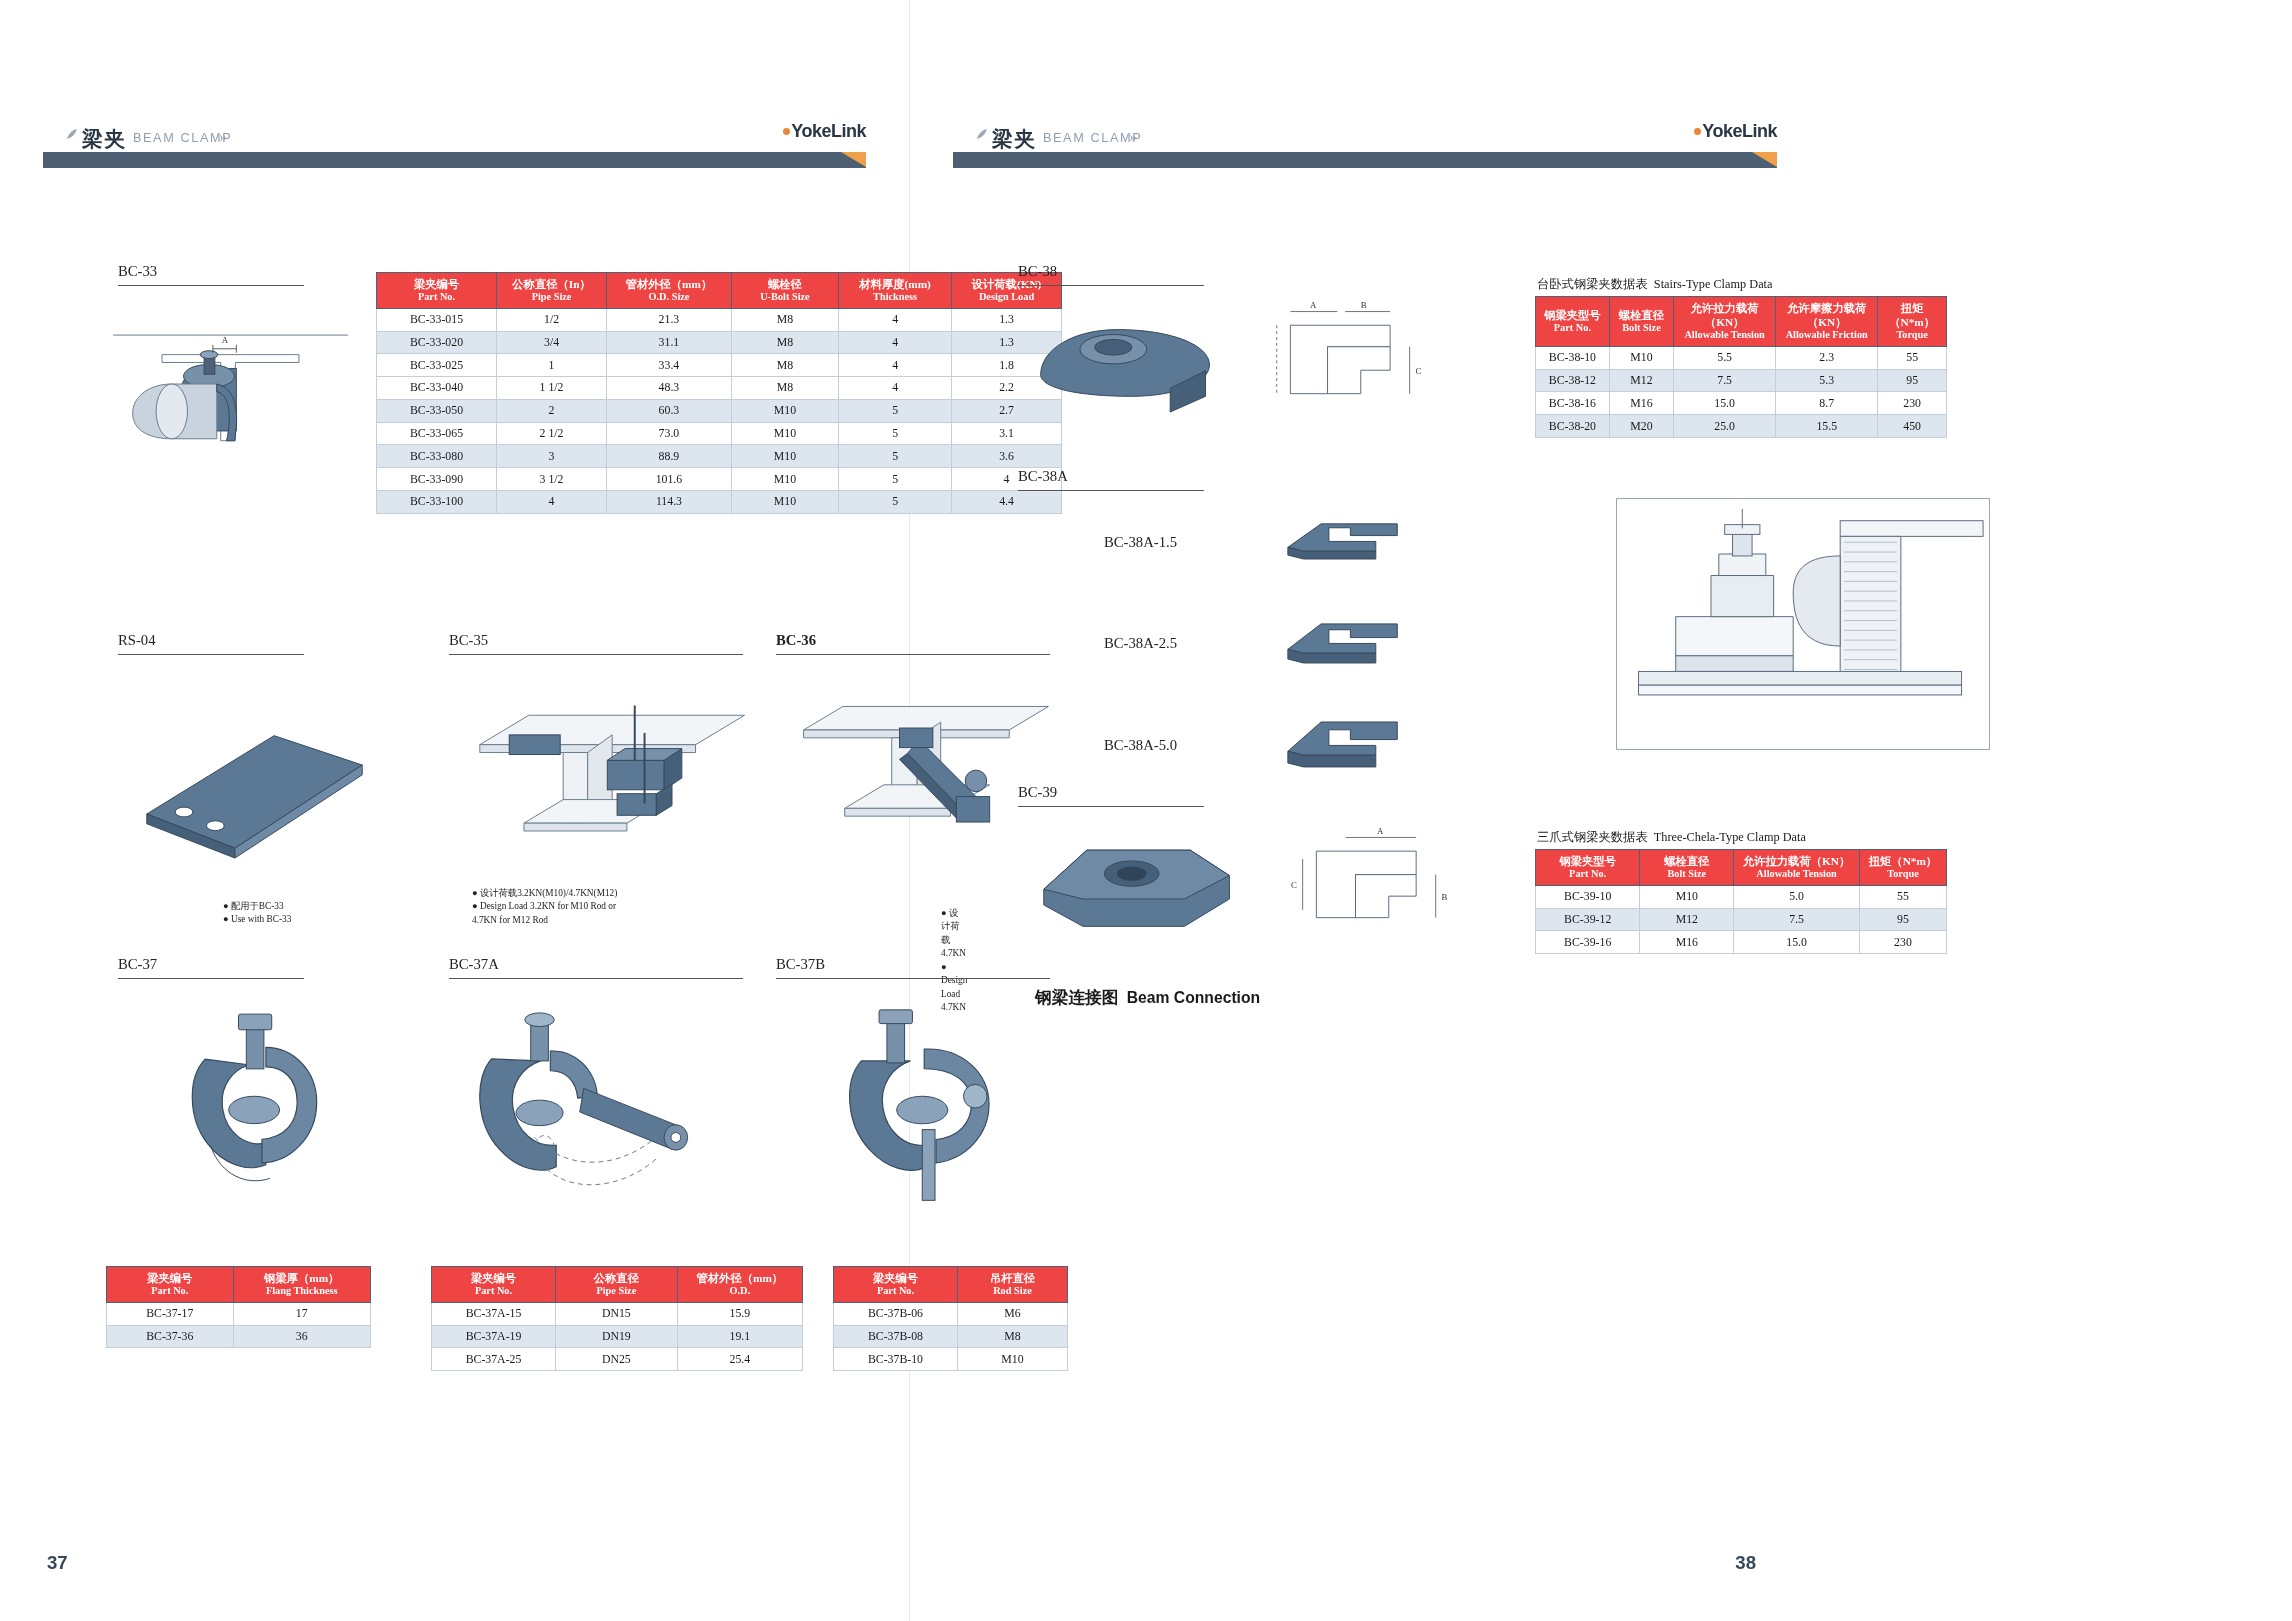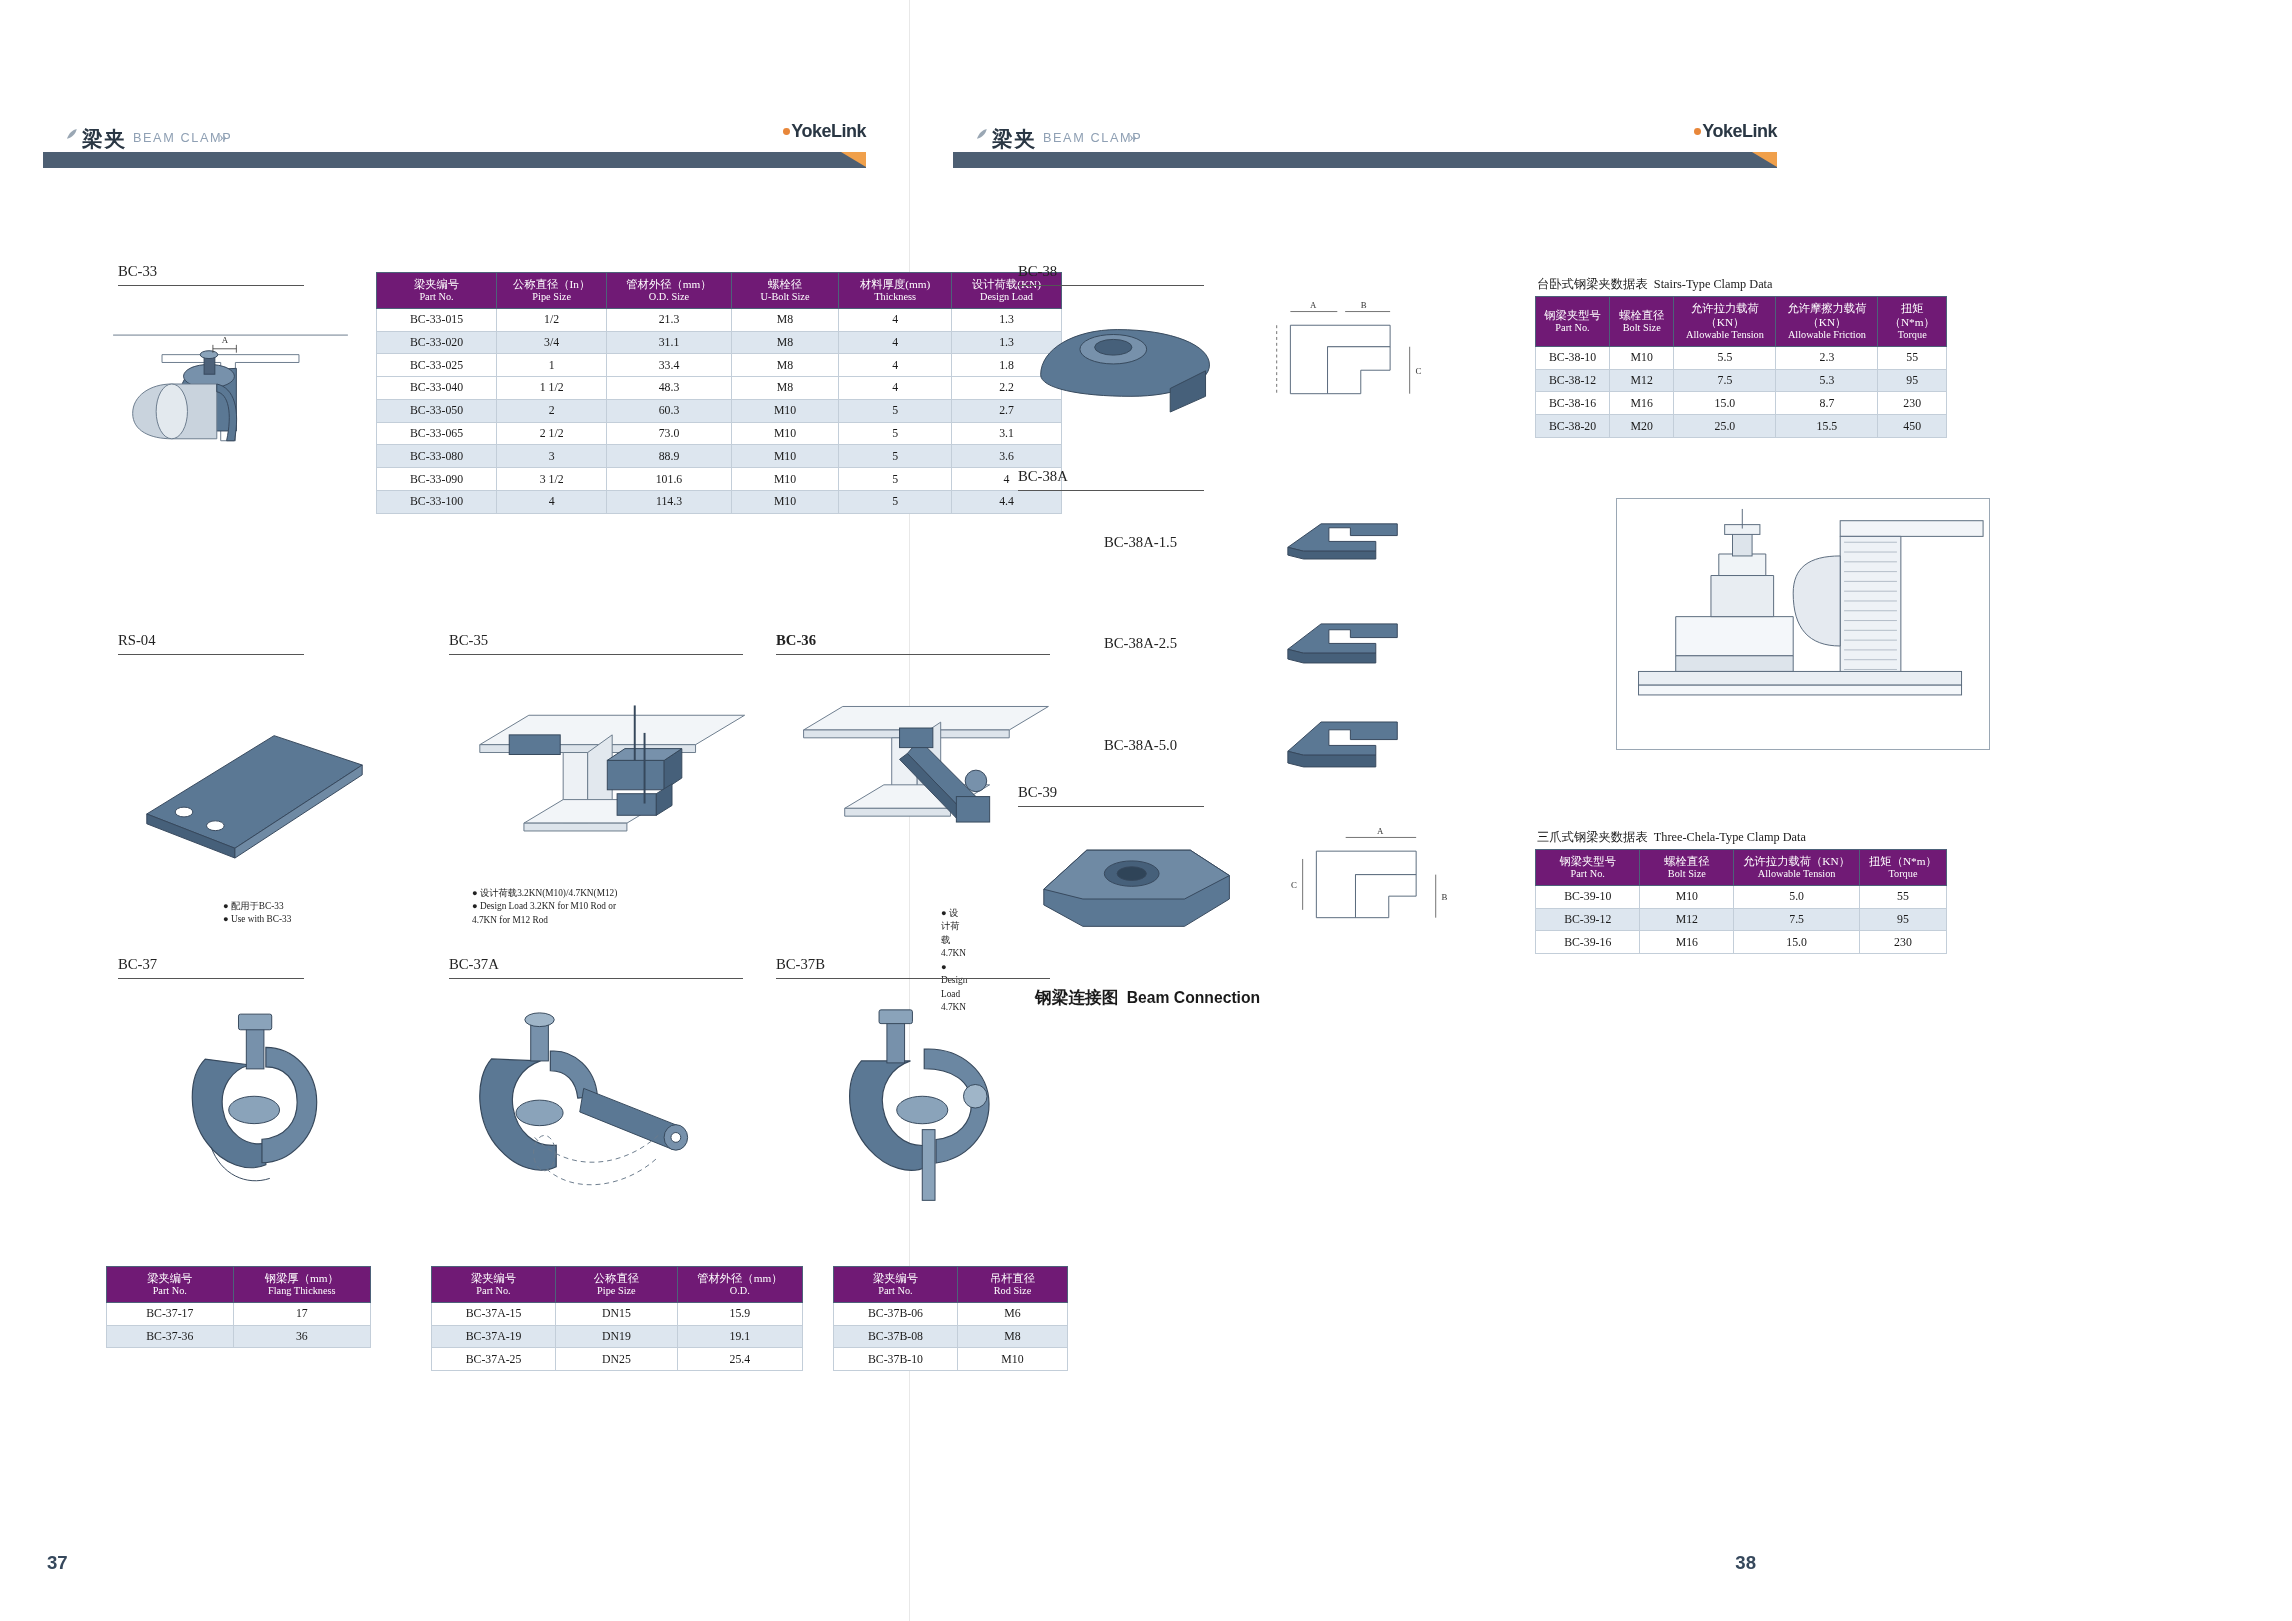--- a/index.html
+++ b/index.html
@@ -23,21 +23,21 @@
 
   
   .label{position:absolute;font-family:"Liberation Serif",serif;font-size:14.7px;color:#222;}
   .label .line{position:absolute;left:0;top:21.6px;height:1px;background:#555;}
   .pgno{position:absolute;bottom:47px;font-family:"Liberation Sans",sans-serif;font-size:18.6px;font-weight:bold;color:#36485c;}
   .pgno.l{left:47px;}
   .pgno.r{right:64px;}
 
   
   table.spec{border-collapse:collapse;font-family:"Liberation Serif",serif;position:absolute;}
-  table.spec th{background:#701a75;color:#fff;font-size:10.8px;font-weight:normal;line-height:1.25;padding:3.9px 2.9px;border:1px solid #4d6179;text-align:center;}
+  table.spec th{background:#ef4444;color:#fff;font-size:10.8px;font-weight:bold;line-height:1.25;padding:3.9px 2.9px;border:1px solid #4d6179;text-align:center;}
   table.spec th .cn{font-size:11.3px;display:block;}
   table.spec th .en{font-size:10.3px;display:block;}
   table.spec td{font-size:11.8px;padding:3.4px 2.9px;border:1px solid #c3ced9;text-align:center;color:#1a1a1a;background:#fff;}
   table.spec tr.alt td{background:#dde6ef;}
 
   .note{position:absolute;font-family:"Liberation Serif",serif;font-size:9.3px;color:#222;line-height:1.45;}
 
   .fig{position:absolute;}
   .figbox{position:absolute;border:1px solid #9aa7b4;background:#fff;}
   .secttl{position:absolute;font-size:16.7px;font-weight:bold;color:#1a1a1a;}

